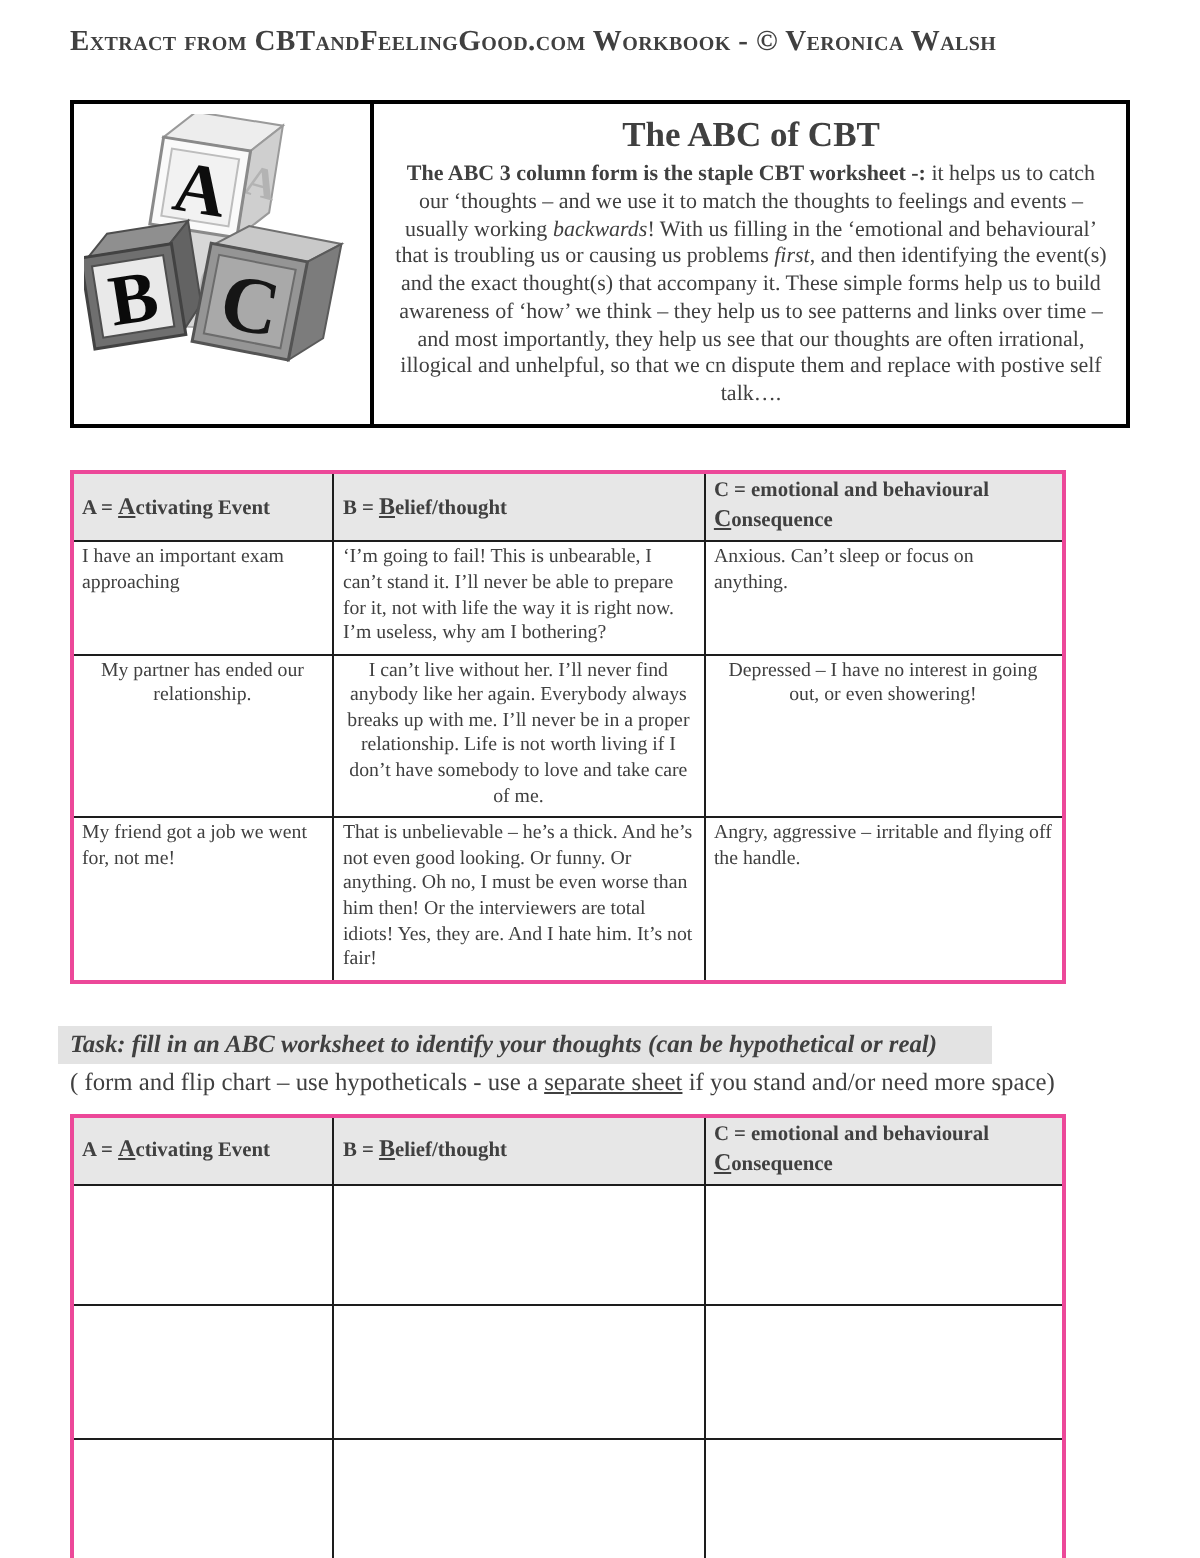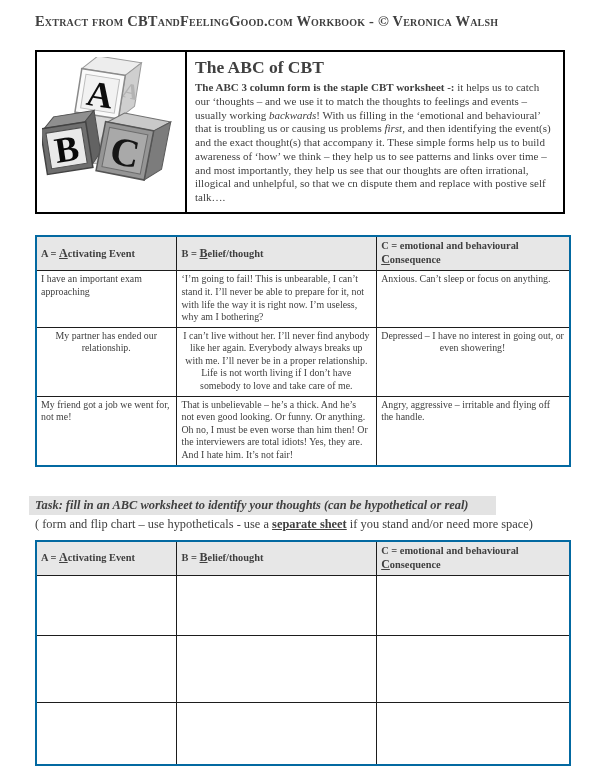--- a/index.html
+++ b/index.html
@@ -31,33 +31,33 @@
     display:flex;
     height:164px;
     align-items:stretch;
   }
   .intro-image {
     width:150px;
     flex:0 0 150px;
     border-right:2px solid #000;
     display:flex; align-items:center; justify-content:center;
   }
-  .intro-right { flex:1; padding:3px 7px 2px 8px; }
+  .intro-right { flex:1; text-align:center; padding:3px 7px 2px 8px; }
   .intro-title { font-size:17.5px; font-weight:bold; margin:2px 0 3px 0; }
   .intro-para  { font-size:11px; line-height:1.25; }
   .intro-para b { font-weight:bold; }
   .intro-para i { font-style:italic; }
   
   table.abc-table {
-    width:536px;
+    width:498px;
     border-collapse:collapse;
     table-layout:fixed;
     font-size:9.9px;
     line-height:1.27;
-    border:2px solid #0369a1;
+    border:2px solid #ec4899;
   }
   table.abc-table th, table.abc-table td {
     border:1px solid #1d1d1d;
     vertical-align:top;
     text-align:left;
     padding:2px 5px 3px 4px;
   }
   table.abc-table th {
     background:#e7e7e7;
     font-weight:bold;
@@ -67,31 +67,31 @@
   .th-initial { text-decoration:underline; font-size:12px; }
   col.col-a { width:26.4%; }
   col.col-b { width:37.4%; }
   col.col-c { width:36.2%; }
   table.filled { margin-top:21px; }
   table.filled tr.r1 td { height:50px; }
   table.filled tr.r2 td { height:64px;text-align:center; }
   table.filled tr.r3 td { height:58px; }
   
   .task-heading {
-    margin-top:29px;
+    margin-top:21px;
     margin-left:-6px;
     display:inline-block;
     background:#e3e3e3;
     font-weight:bold;
     font-style:italic;
     font-size:12.4px;
     padding:2px 28px 2px 6px;
   }
   .task-note { margin-top:2px; font-size:12.4px; }
-  .u { text-decoration:underline;font-weight:bold; }
+  .u { text-decoration:underline; }
   
   table.blank { margin-top:8px; }
   table.blank tr.r1 td { height:60px; }
   table.blank tr.r2 td { height:67px; }
   table.blank tr.r3 td { height:63px; }
 </style>
 </head>
 <body>
 
 <div class="page">

